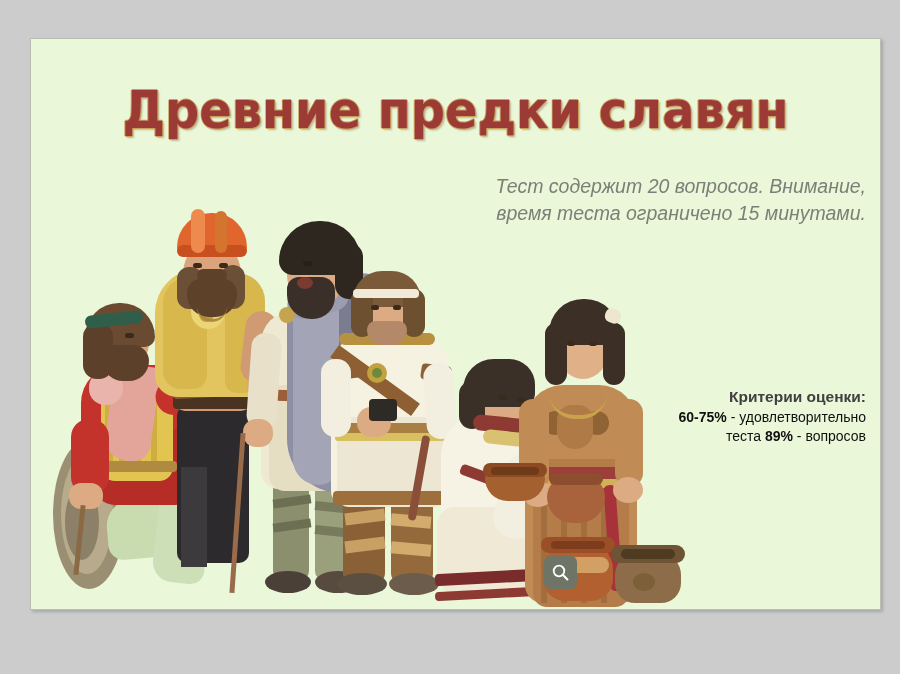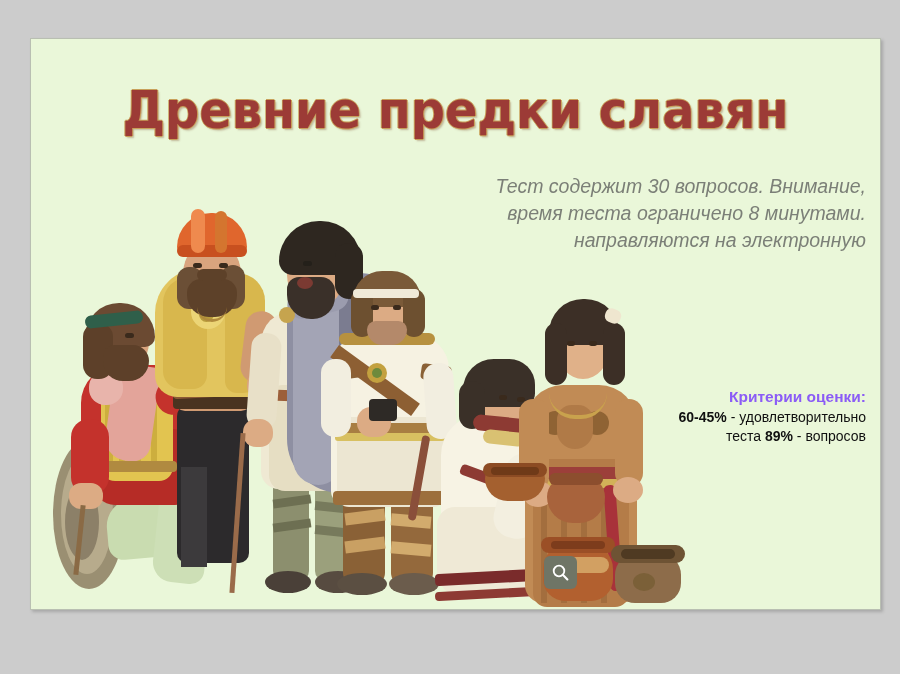--- a/index.html
+++ b/index.html
@@ -77,21 +77,21 @@
     top: 348px;
     width: 330px;
     text-align: right;
     font-family: "Liberation Sans", sans-serif;
     font-size: 14px;
     line-height: 18.5px;
     color: #101010;
   }
   #criteria .crit-head {
     display: block;
-    color: #8b5cf6;
+    color: #404040;
     font-weight: bold;
     font-size: 15.5px;
     line-height: 20px;
     margin-bottom: 1px;
   }
   #criteria .crit-row { display: block; white-space: nowrap; }
   #criteria .crit-row b { font-weight: bold; }
 
   
   #zoom-button {
@@ -383,29 +383,28 @@
       <div class="fig" style="left:444px; top:310px; width:66px; height:44px;">
         <div class="sh" style="left:2px; top:10px; width:60px; height:32px; background:#a4602f; border-radius:10px 10px 24px 24px;"></div>
         <div class="sh" style="left:0px; top:4px; width:64px; height:14px; background:#8c4b23; border-radius:10px;"></div>
         <div class="sh" style="left:8px; top:8px; width:48px; height:8px; background:#6f3a18; border-radius:5px;"></div>
       </div>
     </div>
 
     <div id="slide-title">Древние предки славян</div>
 
     <div id="description">
-      <div>Тест содержит 30 вопросов. Внимание,</div>
-      <div>время теста ограничено 8 минутами.</div>
-      <div>направляются на электронную</div>
+      <div>Тест содержит 20 вопросов. Внимание,</div>
+      <div>время теста ограничено 15 минутами.</div>
     </div>
 
     <div id="criteria">
       <span class="crit-head">Критерии оценки:</span>
 
-      <span class="crit-row"><span></span><b>60-45%</b><span> - </span><span>удовлетворительно</span></span>
+      <span class="crit-row"><span></span><b>60-75%</b><span> - </span><span>удовлетворительно</span></span>
 
 
       <span class="crit-row"><span>теста </span><b>89%</b><span> - </span><span>вопросов</span></span>
     </div>
 
     <div id="zoom-button">
       <span>
         <svg width="19" height="19" viewBox="0 0 19 19" aria-hidden="true">
           <circle cx="8" cy="8" r="5.3" fill="none" stroke="#ffffff" stroke-width="1.8"></circle>
           <line x1="11.8" y1="11.8" x2="16.4" y2="16.4" stroke="#ffffff" stroke-width="2.1" stroke-linecap="round"></line>

